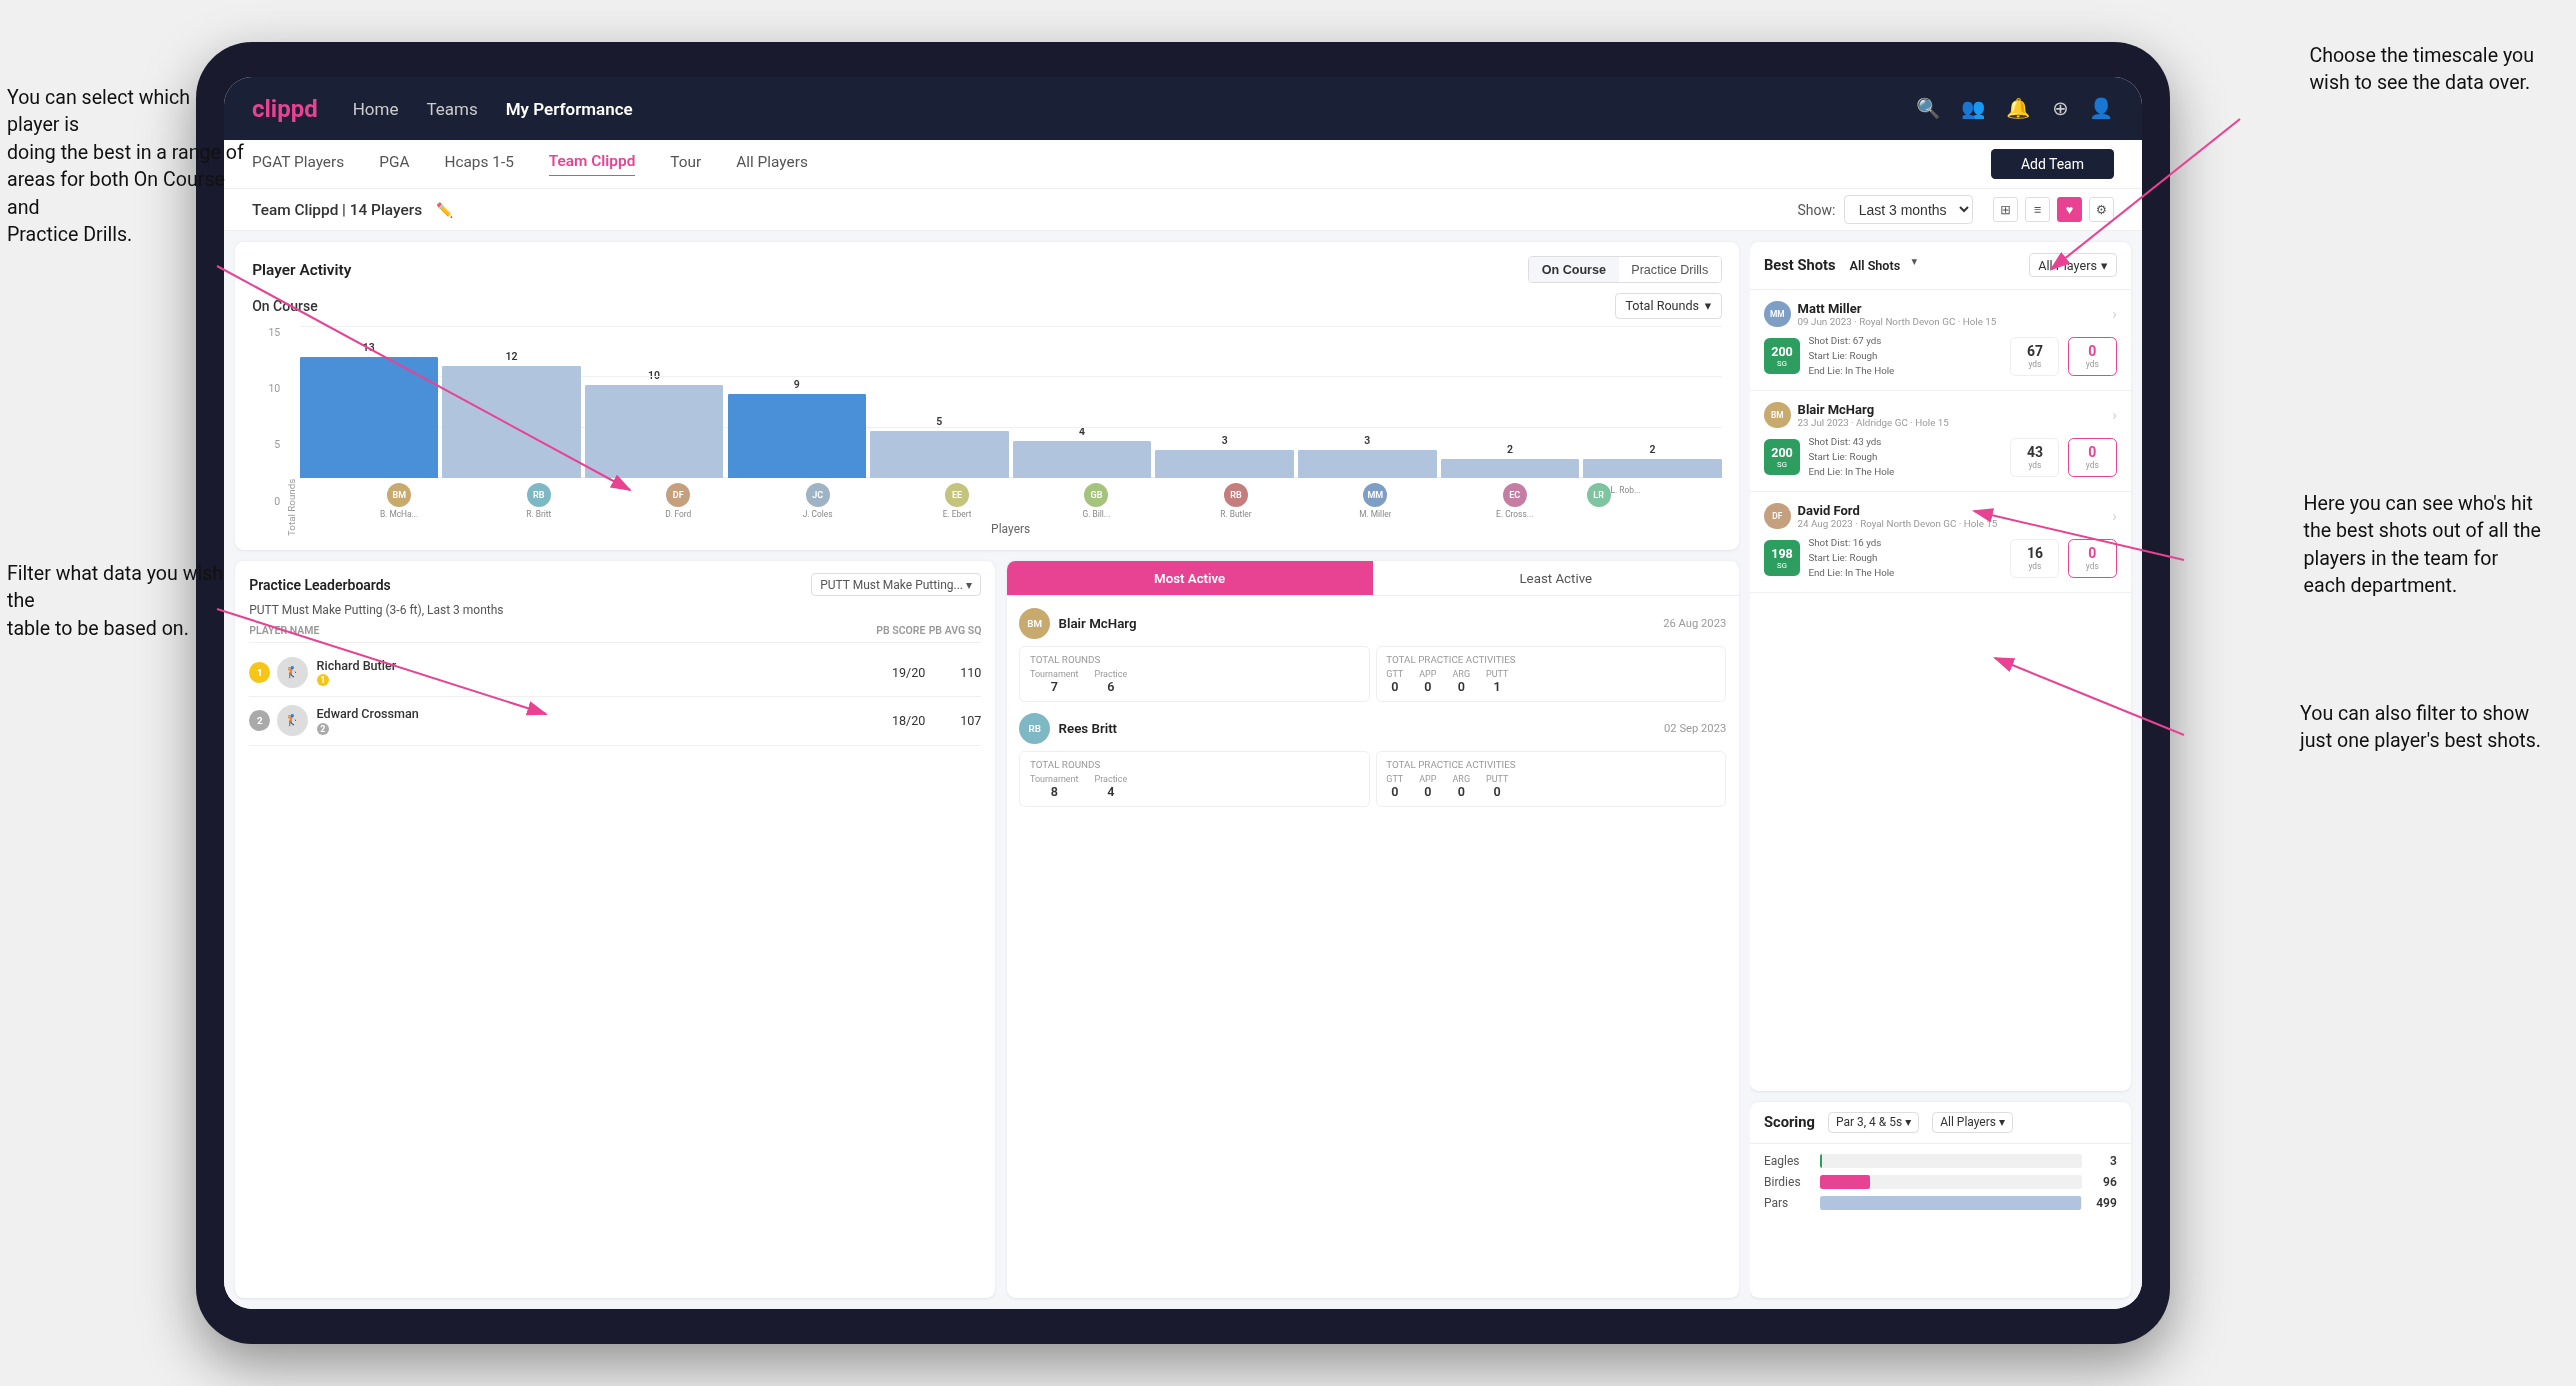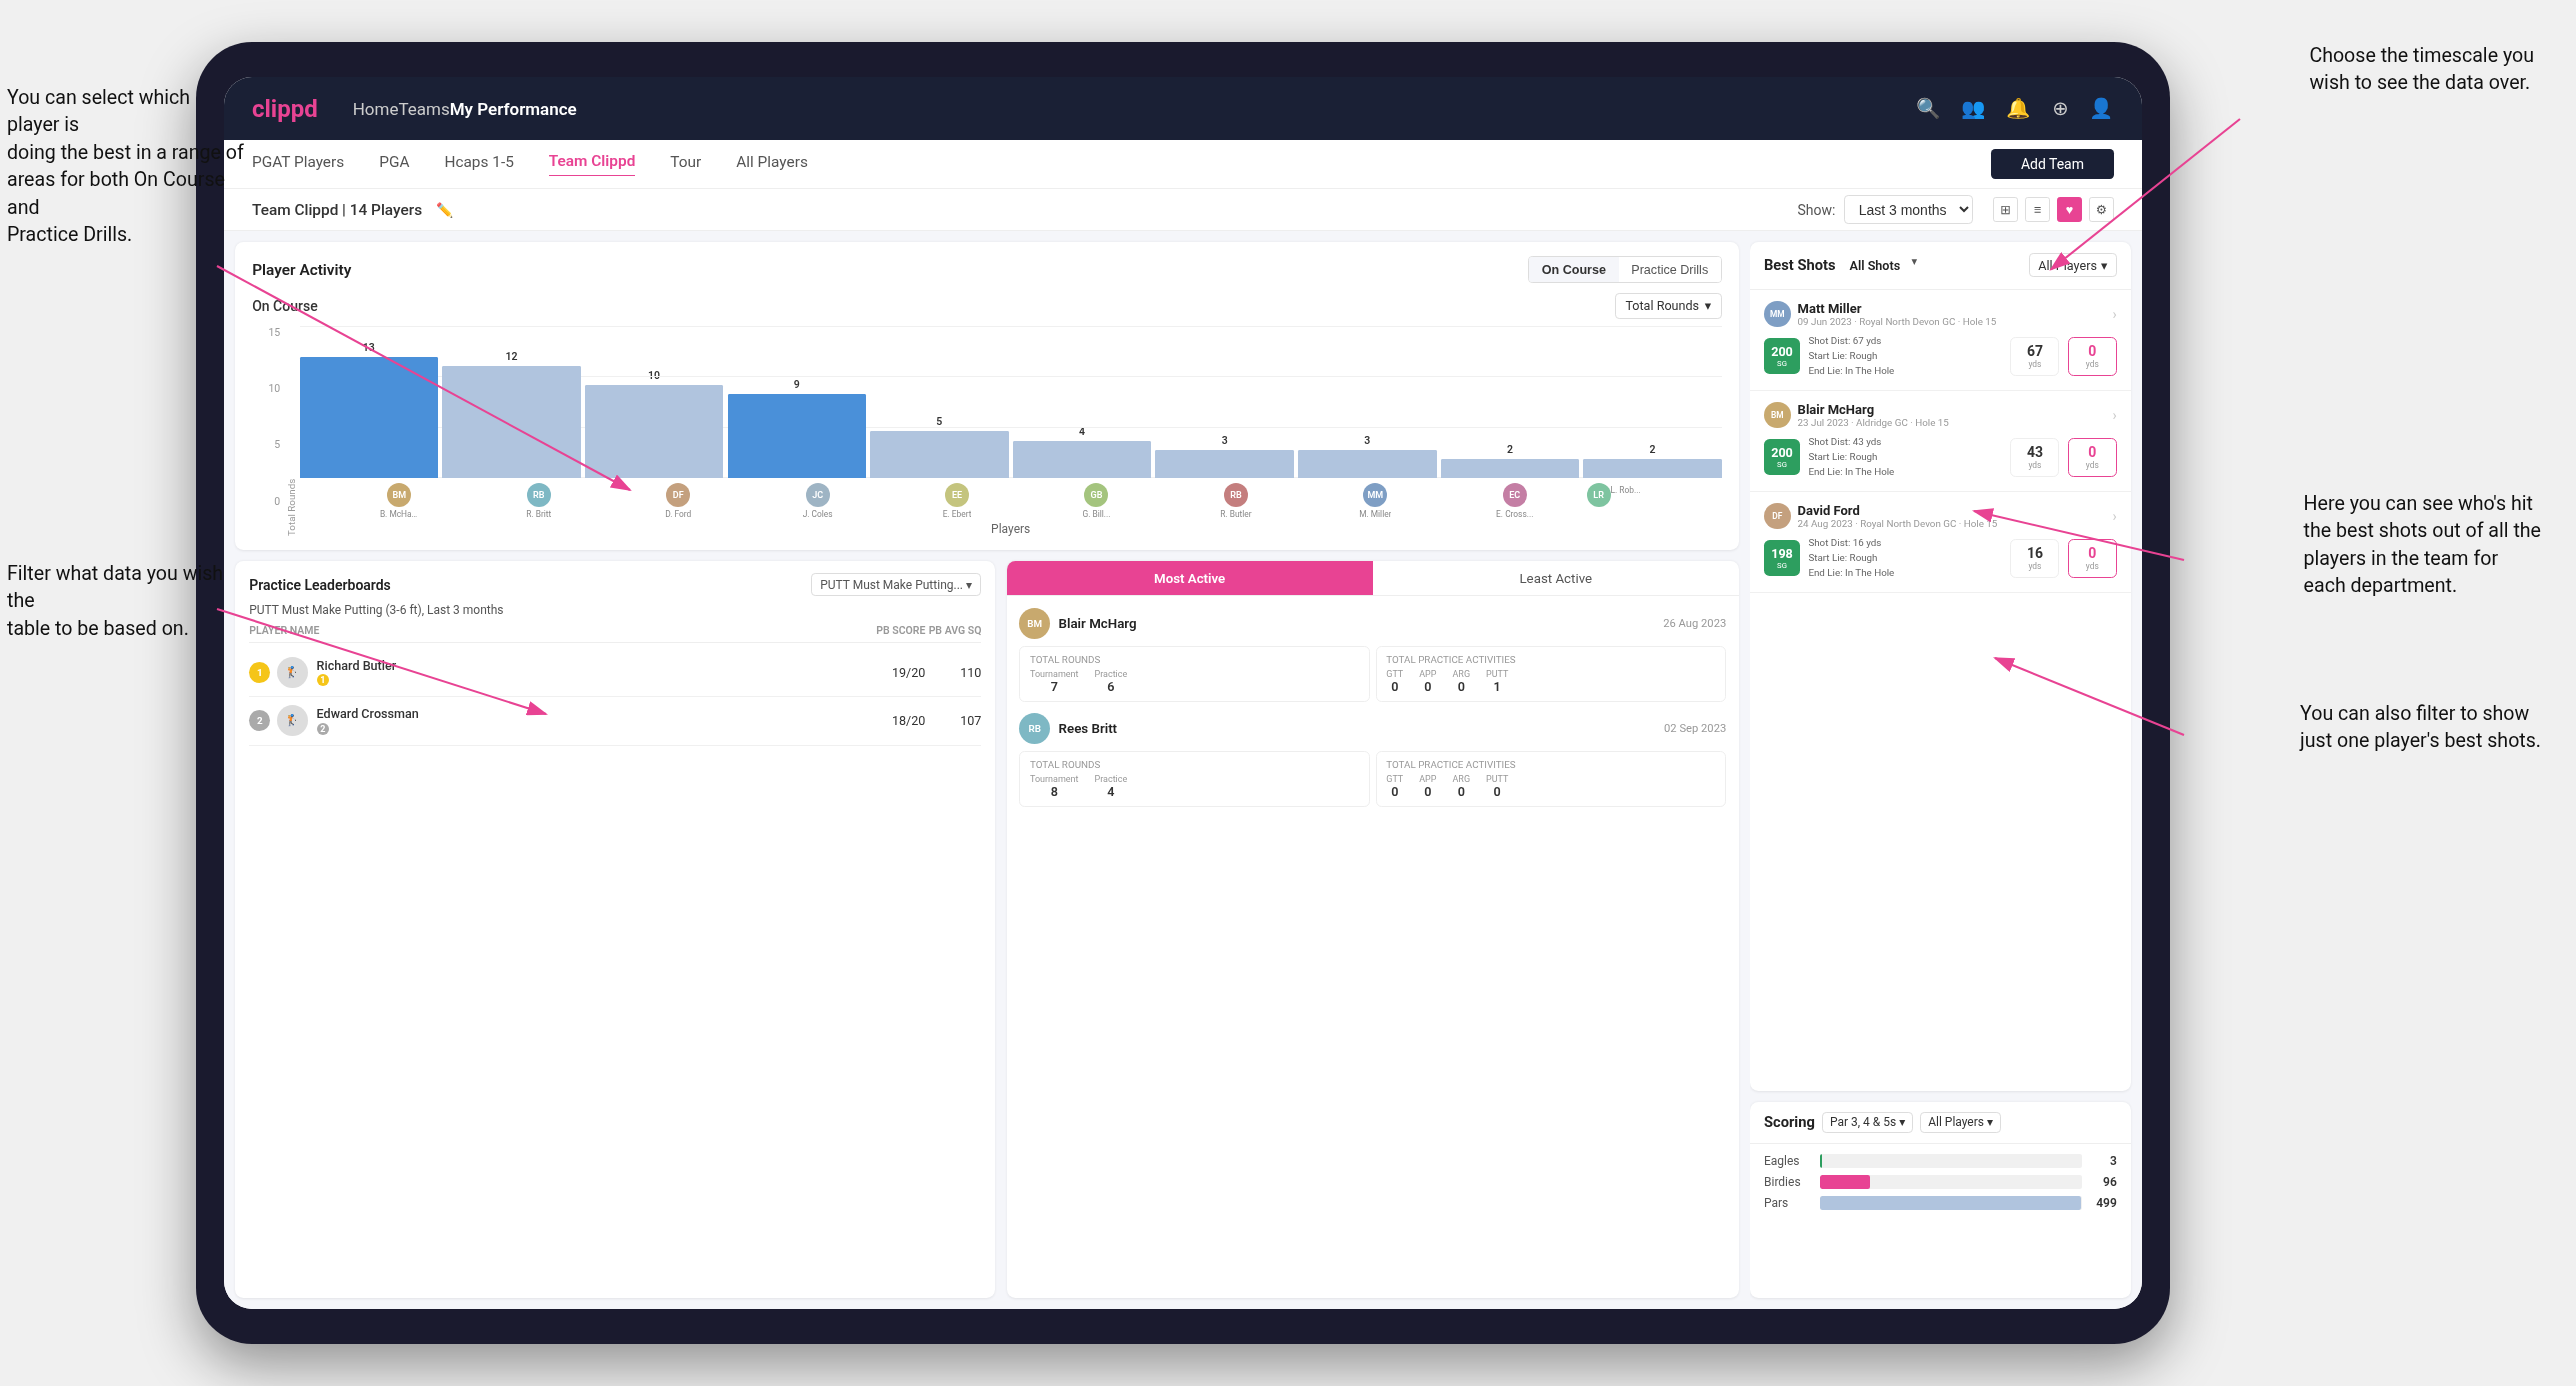--- a/index.html
+++ b/index.html
@@ -57,20 +57,21 @@
     }
 
     .logo {
       color: #e84393;
       font-size: 24px;
       font-weight: 700;
     }
 
     .nav-links {
       display: flex;
+      gap: 28px;
     }
 
     .nav-link {
       color: #ccc;
       font-size: 17px;
       cursor: pointer;
     }
 
     .nav-link.active {
       color: #fff;
@@ -723,21 +724,21 @@
       overflow: hidden;
       height: 196px;
       flex-shrink: 0;
     }
 
     .scoring-header {
       display: flex;
       align-items: center;
       padding: 9.8px 14px;
       border-bottom: 0.7px solid #eee;
-      gap: 7px;
+      gap: 13px;
     }
 
     .scoring-title {
       font-size: 14.7px;
       font-weight: 700;
       color: #222;
     }
 
     .scoring-filter {
       font-size: 12px;

